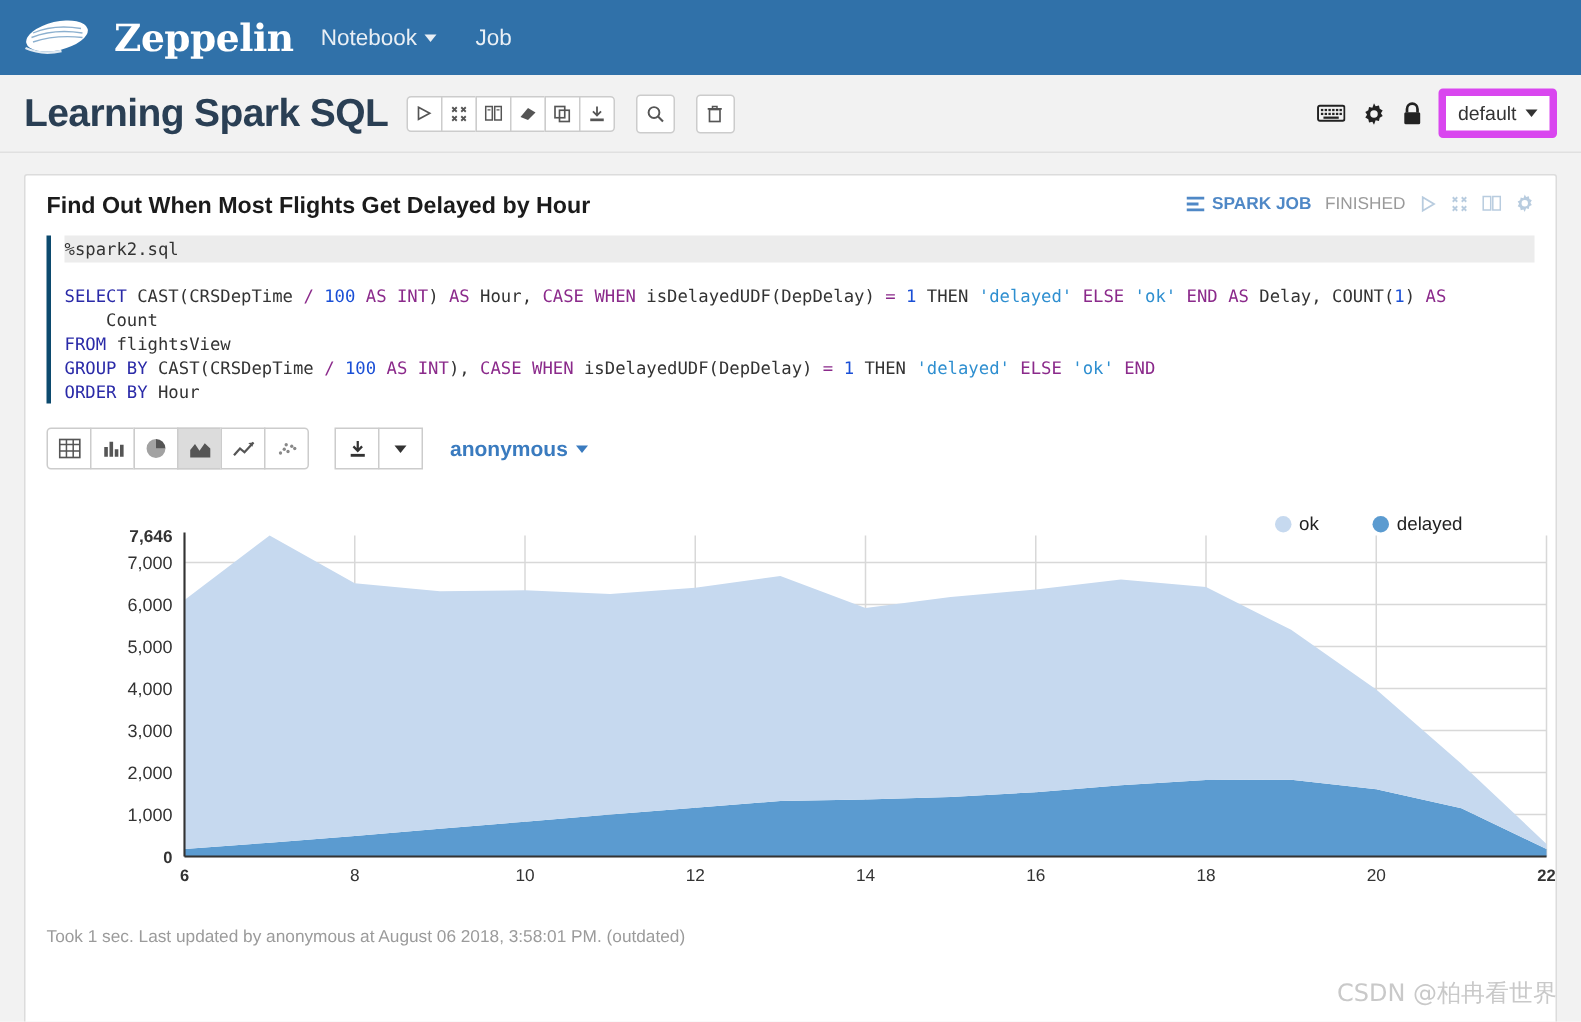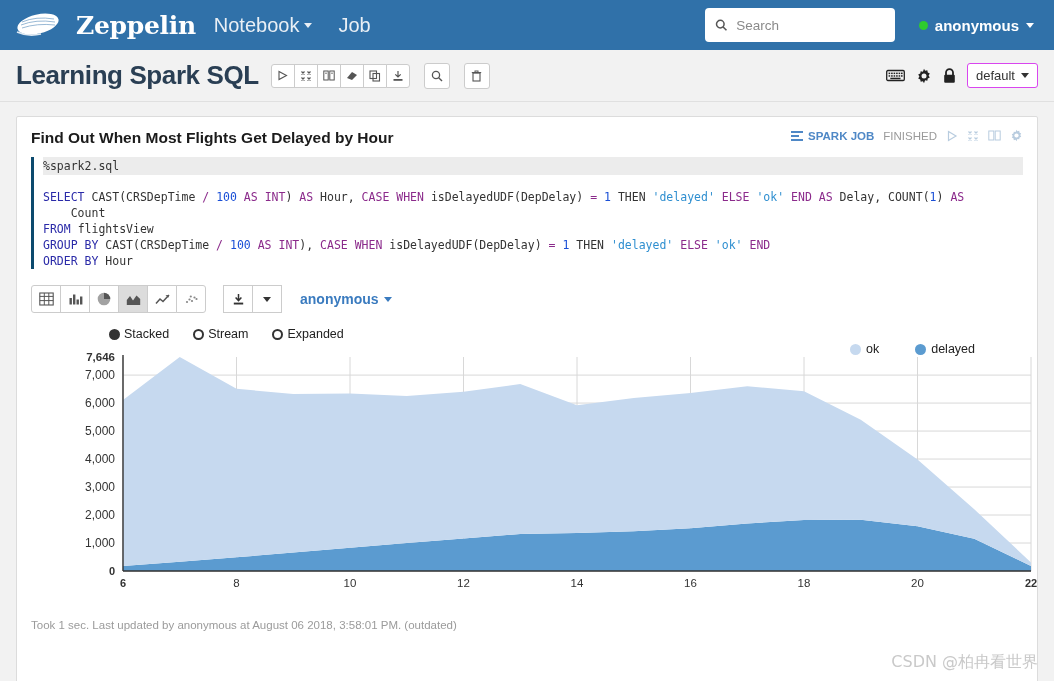--- a/index.html
+++ b/index.html
@@ -19,21 +19,21 @@
     position: relative;
   }
   .brand { display: flex; align-items: flex-end; gap: 16px; margin-right: 18px; }
   .brand-logo { width: 46px; height: 30px; }
   .brand-text {
     color: #ffffff; font-size: 25px; font-weight: bold;
     font-family: "DejaVu Serif", serif; letter-spacing: -0.3px;
   }
   .nav-links { display: flex; align-items: center; gap: 26px; }
   .nav-link {
-    color: #e9eff5; font-size: 20px; cursor: pointer;
+    color: #e9eff5; font-size: 15px; cursor: pointer;
     display: flex; align-items: center; gap: 5px;
   }
   .caret {
     width: 0; height: 0;
     border-left: 4px solid transparent; border-right: 4px solid transparent;
     border-top: 5px solid currentColor;
     display: inline-block;
   }
   .nav-right {
     margin-left: auto; display: flex; align-items: center; gap: 24px;
@@ -73,21 +73,21 @@
   .btn-group .tbtn:first-child { border-radius: 3px 0 0 3px; margin-left: 0; }
   .btn-group .tbtn:last-child { border-radius: 0 3px 3px 0; }
   .tbtn-single {
     width: 26px; height: 26px; border: 1px solid #ccc; background: #fff;
     border-radius: 3px; display: flex; align-items: center; justify-content: center;
     cursor: pointer; color: #555; margin-left: 14px;
   }
   .note-right { margin-left: auto; display: flex; align-items: center; gap: 11px; }
   .icon-btn { cursor: pointer; display: flex; align-items: center; color: #222; }
   .interp-select {
-    border: 1px solid #d946ef; background: #fff; border-radius: 3px;
+    border: 5px solid #d946ef; background: #fff; border-radius: 3px;
     font-size: 13px; color: #333; padding: 4px 8px;
     display: flex; align-items: center; gap: 6px; cursor: pointer;
   }
 
   
   .page { padding: 14px 16px; }
   .card {
     background: #fff; border: 1px solid #dcdcdc; border-radius: 2px;
     padding: 12px 14px 0 14px;
     height: 604px;
@@ -185,34 +185,20 @@
     </svg>
     <span class="brand-text">Zeppelin</span>
   </div>
   <div class="nav-links">
     <div class="nav-link">
       <span>Notebook</span>
       <span class="caret"></span>
     </div>
     <div class="nav-link">
       <span>Job</span>
-    </div>
-  </div>
-  <div class="nav-right">
-    <div class="search-box">
-      <svg width="14" height="14" viewBox="0 0 14 14">
-        <circle cx="6" cy="6" r="4.3" stroke="#555" stroke-width="1.7" fill="none"></circle>
-        <line x1="9.2" y1="9.2" x2="13" y2="13" stroke="#555" stroke-width="1.8"></line>
-      </svg>
-      <input type="text" placeholder="Search" style="">
-    </div>
-    <div class="user-menu">
-      <span class="status-dot"></span>
-      <span>anonymous</span>
-      <span class="caret"></span>
     </div>
   </div>
 </div>
 
 <div class="note-bar">
   <div class="note-title">Learning Spark SQL</div>
 
   <div class="btn-group">
     <div class="tbtn">
       <svg width="11" height="11" viewBox="0 0 11 11">
@@ -426,34 +412,20 @@
         </div>
       </div>
 
       <div class="settings-link">
         <span>anonymous</span>
         <span class="caret"></span>
       </div>
     </div>
 
     <div class="chart-wrap">
-      <div class="mode-row">
-          <div class="mode-item">
-            <span class="radio on"></span>
-            <span>Stacked</span>
-          </div>
-          <div class="mode-item">
-            <span class="radio"></span>
-            <span>Stream</span>
-          </div>
-          <div class="mode-item">
-            <span class="radio"></span>
-            <span>Expanded</span>
-          </div>
-        </div>
       <div class="legend-row">
           <div class="legend-item">
             <span class="legend-dot" style="background: rgb(198, 217, 239);"></span>
             <span>ok</span>
           </div>
           <div class="legend-item">
             <span class="legend-dot" style="background: rgb(91, 155, 208);"></span>
             <span>delayed</span>
           </div>
         </div>

